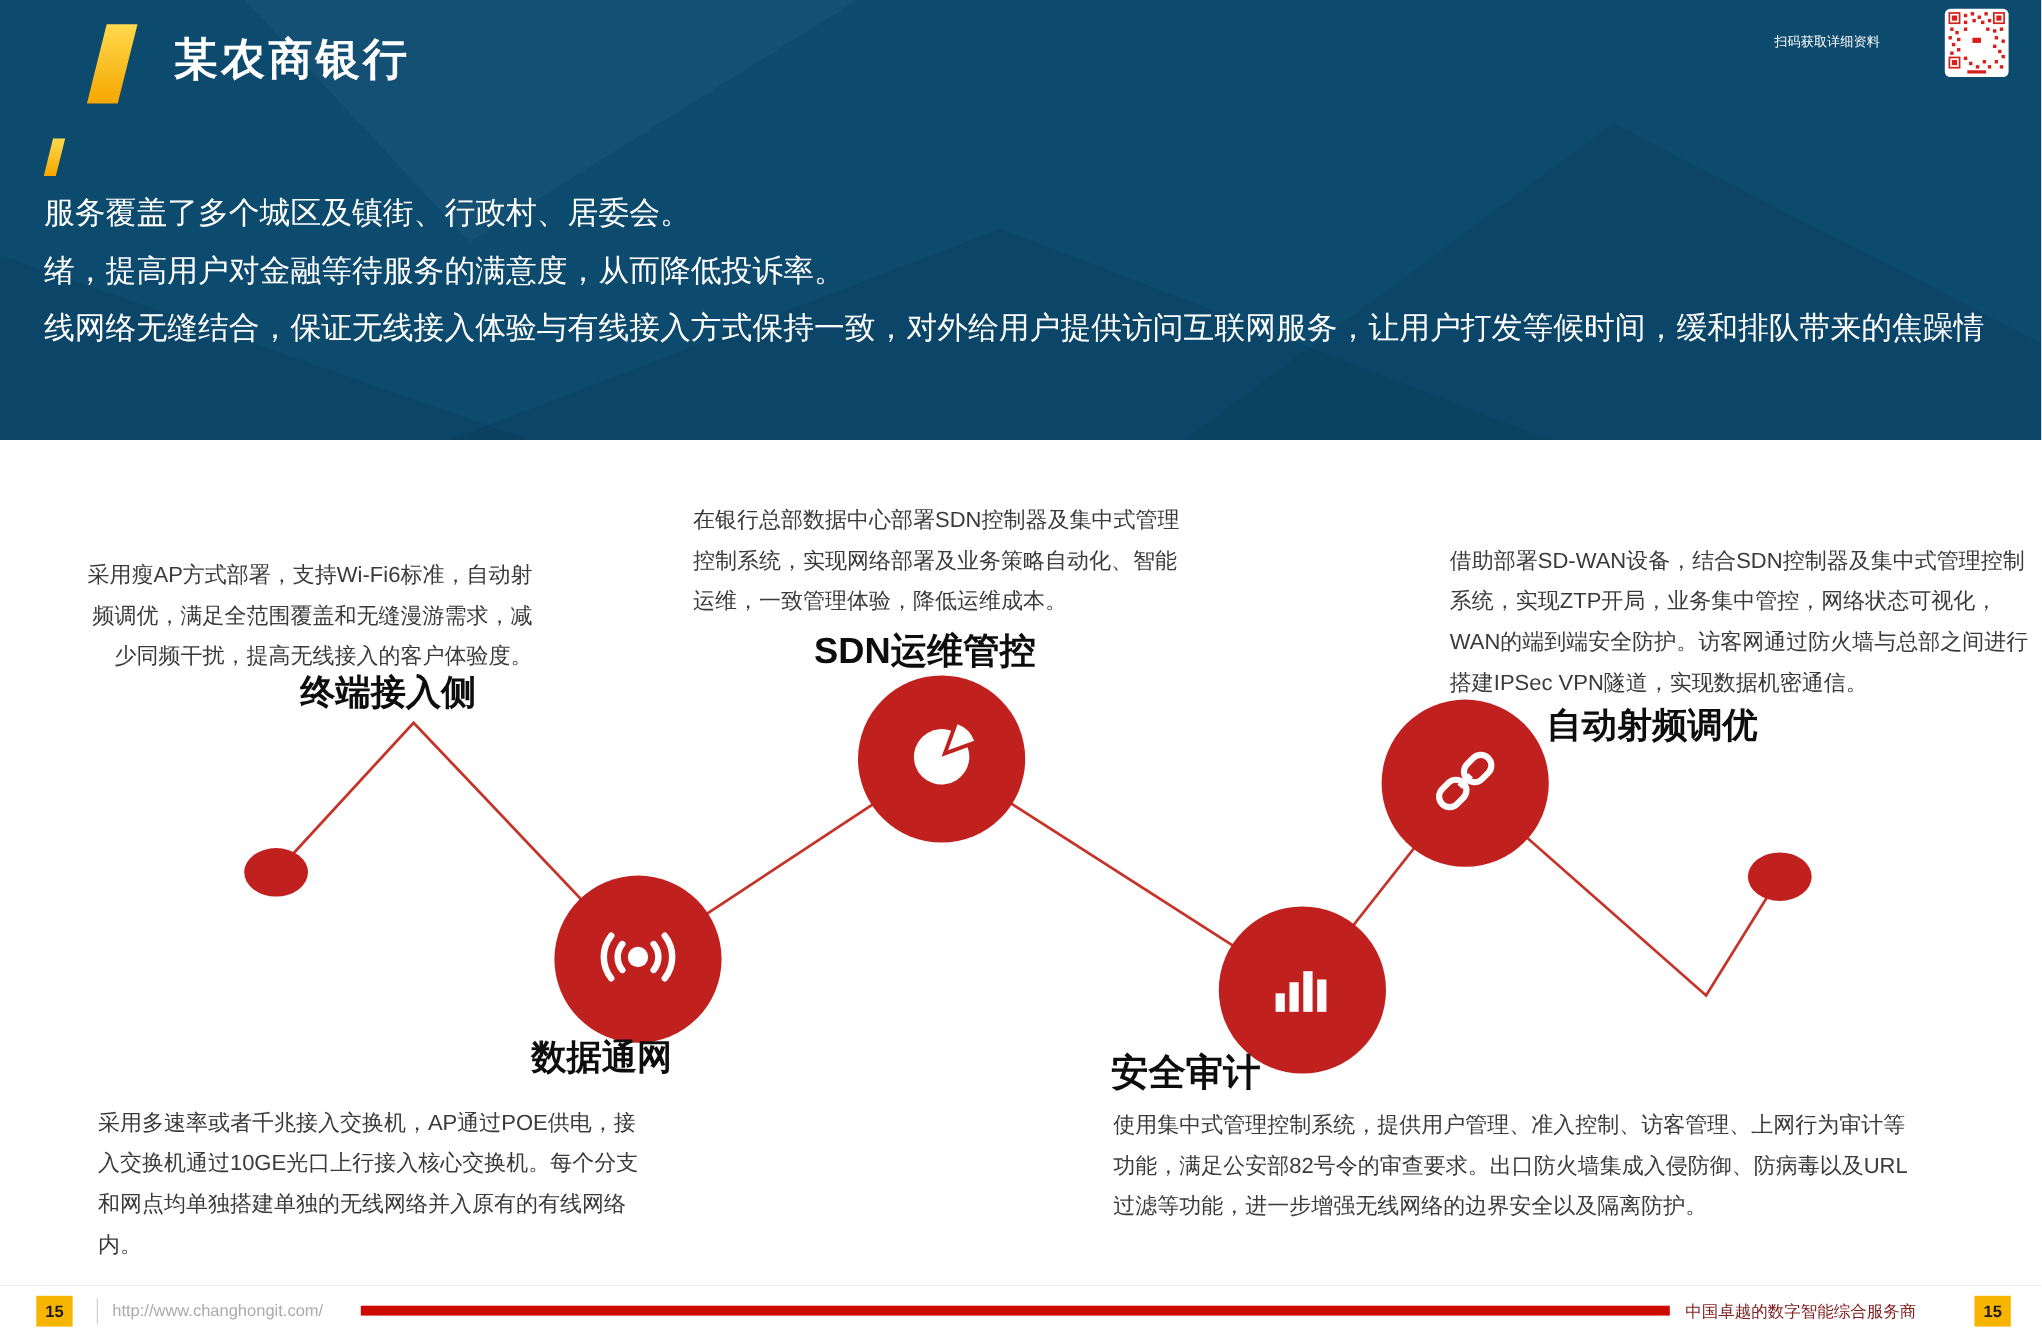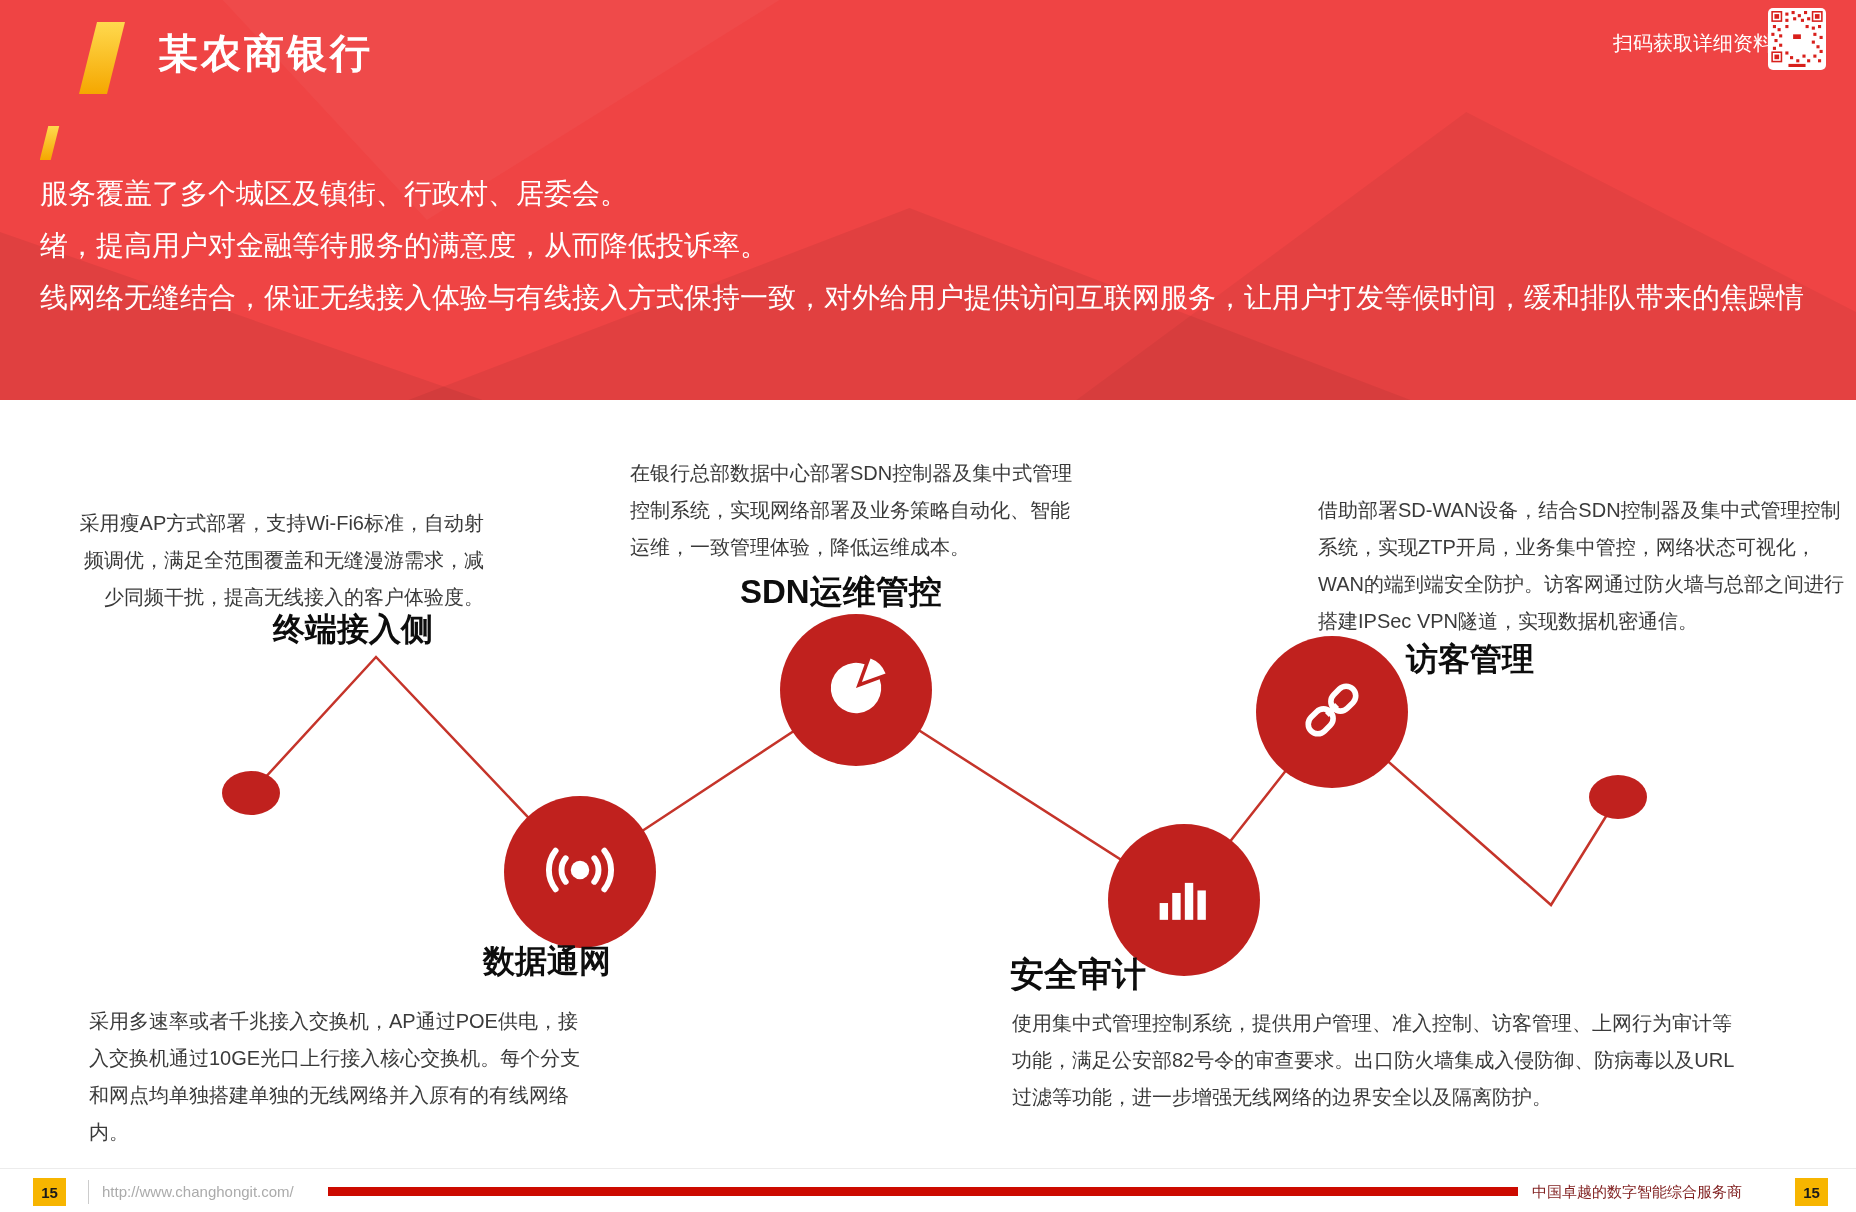--- a/index.html
+++ b/index.html
@@ -1,29 +1,29 @@
 <!DOCTYPE html>
 <html><head>
 <meta charset="utf-8">
 <style>
   html,body{margin:0;padding:0;background:#fff;}
   .page{position:relative;width:1856px;height:1212px;background:#ffffff;overflow:hidden;
         font-family:"Liberation Sans","DejaVu Sans",sans-serif;}
 
   
-  .header{position:absolute;left:0;top:0;width:1856px;height:400px;background:#ef4444;overflow:hidden;}
+  .header{position:absolute;left:0;top:0;width:1856px;height:400px;background:#0c4a6e;overflow:hidden;}
   .hdr-shape{position:absolute;left:0;top:0;width:100%;height:100%;pointer-events:none;}
   .shape1{background:rgba(0,0,0,0.055);clip-path:polygon(22% 100%,49% 52%,76% 100%);}
   .shape2{background:rgba(0,0,0,0.045);clip-path:polygon(58% 100%,79% 28%,100% 78%,100% 100%);}
   .shape3{background:rgba(0,0,0,0.06);clip-path:polygon(0 58%,0 100%,26% 100%);}
   .shape4{background:rgba(255,255,255,0.035);clip-path:polygon(12% 0,42% 0,23% 55%);}
   .title-slash{position:absolute;left:88px;top:22px;width:28px;height:72px;
                transform:skewX(-14deg);background:linear-gradient(180deg,#FFD94E 0%,#F5A700 100%);}
   .page-title{position:absolute;left:158px;top:26px;font-size:40px;font-weight:900;color:#ffffff;letter-spacing:3px;}
-  .scan-hint{position:absolute;left:1613px;top:30px;font-size:20px;color:#ffffff;}
+  .scan-hint{position:absolute;left:1613px;top:30px;font-size:12px;color:#ffffff;}
   .qr{position:absolute;left:1768px;top:8px;width:58px;height:62px;background:#ffffff;border-radius:5px;
       display:flex;align-items:center;justify-content:center;}
   .para{position:absolute;left:40px;top:116px;width:1780px;color:#ffffff;font-size:28px;}
   .para .ln{height:52px;line-height:52px;white-space:nowrap;overflow:hidden;}
   .p1l1{padding-left:54px;position:relative;}
   .para-slash{position:absolute;left:4px;top:10px;width:11px;height:34px;transform:skewX(-14deg);
               background:linear-gradient(180deg,#FFD94E,#F5A700);}
   .p2l1{text-indent:52px;}
 
   
@@ -174,21 +174,21 @@
     <span>
       <svg width="80" height="80" viewBox="-50 -50 100 100">
         <g transform="rotate(-45)" fill="none" stroke="#ffffff" stroke-width="7">
           <rect x="-37" y="-12" width="34" height="24" rx="12"></rect>
           <rect x="3" y="-12" width="34" height="24" rx="12"></rect>
           <rect x="-9" y="-3.5" width="18" height="7" fill="#ffffff" stroke="none"></rect>
         </g>
       </svg>
     </span>
   </div>
-  <div class="node-label" style="left:1406px;top:638px;font-size:32px;">访客管理</div>
+  <div class="node-label" style="left:1406px;top:638px;font-size:32px;">自动射频调优</div>
 
   <div class="small-dot" style="left:1589px;top:775px;"></div>
 
   <div class="footer-line"></div>
   <div class="page-num" style="left:33px;top:1178px;">15</div>
   <div class="footer-divider"></div>
   <div class="footer-url">http://www.changhongit.com/</div>
   <div class="footer-bar"></div>
   <div class="footer-tagline">中国卓越的数字智能综合服务商</div>
   <div class="page-num" style="left:1795px;top:1178px;">15</div>

